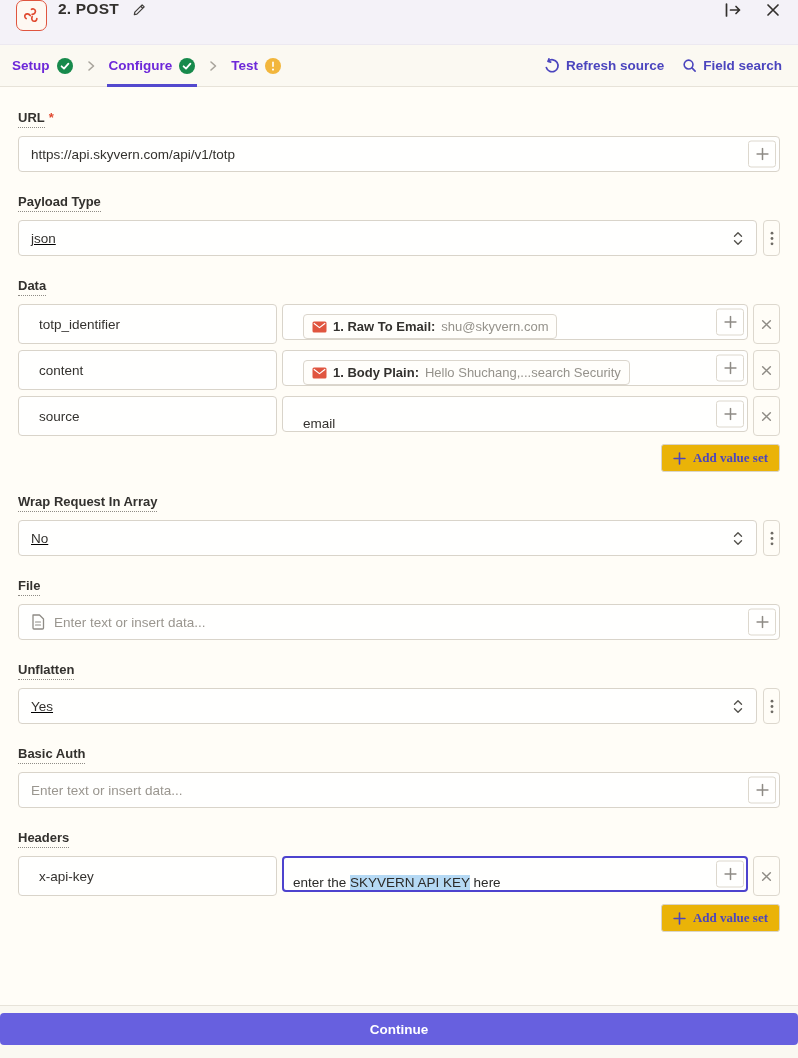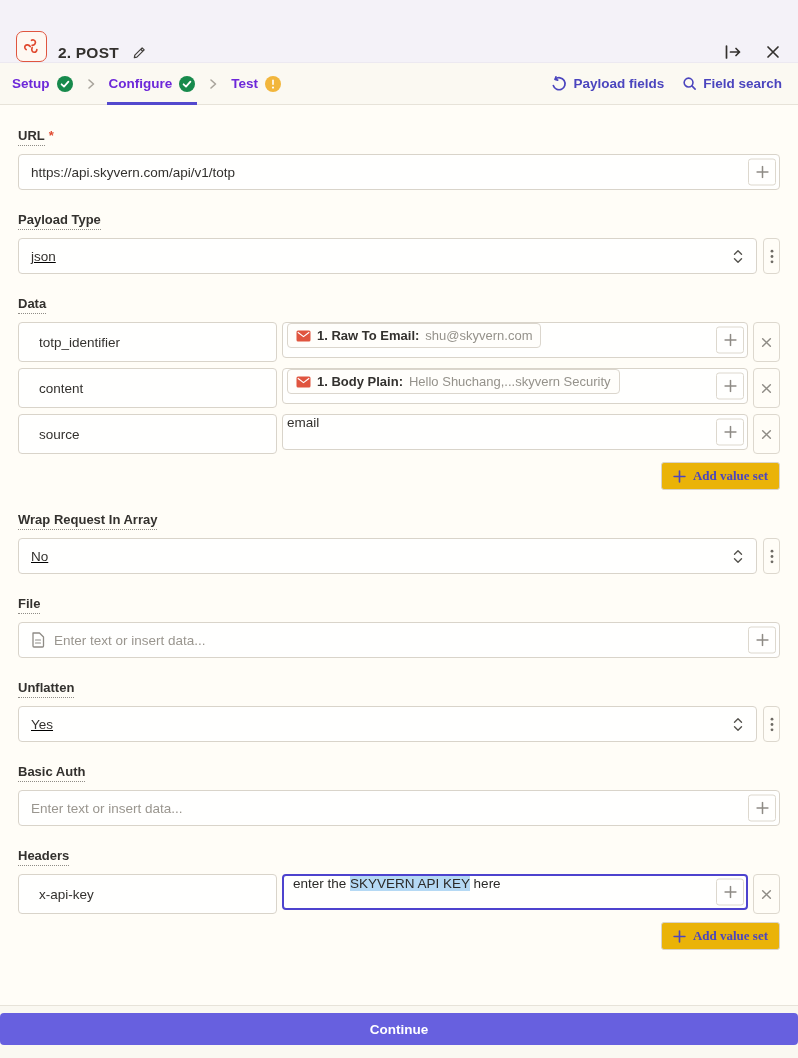--- a/index.html
+++ b/index.html
@@ -1,22 +1,22 @@
 <!DOCTYPE html>
 <html><head>
 <meta charset="utf-8">
 <style>
   * { box-sizing: border-box; margin: 0; padding: 0; }
   html,body { background:#e9e7e2; }
   body { font-family:"Liberation Sans", sans-serif; }
   .app { width:798px; height:1058px; position:relative; background:#FFFDF7; overflow:hidden; margin:0 auto; }
 
   
-  .topbar { height:63px; background:#F4F2F8; border-bottom:1px solid #ECE9F1;
-            display:flex; align-items:flex-end; padding:0 16px; gap:11px; }
+  .topbar { height:45px; background:#F4F2F8; border-bottom:1px solid #ECE9F1;
+            display:flex; align-items:flex-start; padding:0 16px; gap:11px; }
   .app-icon { width:31px; height:31px; border:1.5px solid #E0553F; border-radius:7px;
               background:#FEF8F2; display:grid; place-items:center; flex:none; }
   .step-title { font-size:15.5px; font-weight:700; color:#33312E; letter-spacing:.2px; }
   .icon-btn { background:none; border:none; cursor:pointer; display:grid; place-items:center; padding:2px; }
   .topbar-right { margin-left:auto; display:flex; align-items:center; gap:20px; }
 
   
   .tabbar { height:42px; background:#FBF9F2; border-bottom:1px solid #E7E3D9;
             display:flex; align-items:center; padding:0 16px 0 10px; gap:11px; }
   .tab { display:flex; align-items:center; gap:7px; height:100%; position:relative;
@@ -48,21 +48,21 @@
   .select-field { flex:1; height:36px; border:1px solid #D9D4CA; border-radius:4px; background:#FFFFFE;
                   display:flex; align-items:center; justify-content:space-between; padding:0 12px;
                   font-size:13.5px; color:#33312E; cursor:pointer; font-family:inherit; }
   .kebab-box { width:17px; border:1px solid #DDD8CE; border-radius:4px; background:none;
                display:grid; place-items:center; cursor:pointer; }
 
   .kv-row { display:flex; gap:5px; margin-bottom:6px; }
   .key-field { width:259px; flex:none; height:40px; border:1px solid #D9D4CA; border-radius:4px;
                background:#FFFFFE; display:flex; align-items:center; padding:0 20px; }
   .value-field { flex:1; position:relative; height:36px; border:1px solid #D9D4CA; border-radius:4px;
-                 background:#FFFFFE; display:flex; align-items:flex-start; gap:8px; padding:0 42px 0 4px; }
+                 background:#FFFFFE; display:flex; align-items:flex-end; gap:8px; padding:0 42px 0 20px; }
   .value-field.focused { border:2px solid #4D43CE; padding-left:9px; }
   .remove-btn { width:27px; flex:none; border:1px solid #DDD8CE; border-radius:4px; background:none;
                 display:grid; place-items:center; cursor:pointer; }
 
   .pill { display:inline-flex; align-items:center; gap:6px; border:1px solid #DBD6CD; border-radius:4px;
           padding:4px 8px; background:#FFFEFB; max-width:100%; overflow:hidden; }
   .pill-label { font-weight:700; font-size:13px; color:#33312E; white-space:nowrap; }
   .pill-value { font-size:13px; color:#95928B; white-space:nowrap; overflow:hidden; text-overflow:ellipsis; }
 
   .rich-text { font-size:13.5px; color:#2B2A28; white-space:nowrap; }
@@ -153,21 +153,21 @@
         <rect x="7.2" y="3.6" width="1.6" height="5.4" rx="0.8" fill="#fff"></rect>
         <circle cx="8" cy="11.6" r="1.05" fill="#fff"></circle>
       </svg>
     </button>
     <div class="toolbar-links">
       <button class="link">
         <svg width="16" height="16" viewBox="0 0 16 16">
           <path d="M4.2 3.1 A6 6 0 1 1 2.3 9.5" fill="none" stroke="#4B45BE" stroke-width="1.7" stroke-linecap="round"></path>
           <path d="M4.9 0.9 L4.2 3.4 L6.7 4.1" fill="none" stroke="#4B45BE" stroke-width="1.7" stroke-linecap="round" stroke-linejoin="round"></path>
         </svg>
-        <span>Payload fields</span>
+        <span>Refresh source</span>
       </button>
       <button class="link">
         <svg width="15" height="15" viewBox="0 0 16 16">
           <circle cx="7" cy="7" r="4.7" fill="none" stroke="#4B45BE" stroke-width="1.7"></circle>
           <path d="M10.6 10.6 L14 14" stroke="#4B45BE" stroke-width="1.7" stroke-linecap="round"></path>
         </svg>
         <span>Field search</span>
       </button>
     </div>
   </nav>
@@ -240,21 +240,21 @@
         <div class="key-field">
           <input class="text-input" type="text" value="content" style="">
         </div>
         <div class="value-field">
           <span class="pill">
             <svg width="15" height="12" viewBox="0 0 15 12">
               <rect x="0.5" y="0.5" width="14" height="11" rx="1.5" fill="#E0553F"></rect>
               <path d="M1.8 2.2 L7.5 6.6 L13.2 2.2" stroke="#fff" stroke-width="1.2" fill="none" stroke-linejoin="round"></path>
             </svg>
             <span class="pill-label">1. Body Plain:</span>
-            <span class="pill-value">Hello Shuchang,...skyvern Security</span>
+            <span class="pill-value">Hello Shuchang,...search Security</span>
           </span>
           <button class="plus-btn">
             <svg width="13" height="13" viewBox="0 0 12 12">
                 <path d="M6 1 V11 M1 6 H11" stroke="#8E8B85" stroke-width="1.4" stroke-linecap="round"></path>
               </svg>
           </button>
         </div>
         <button class="remove-btn">
           <svg width="11" height="11" viewBox="0 0 10 10">
               <path d="M1.5 1.5 L8.5 8.5 M8.5 1.5 L1.5 8.5" stroke="#8E8B85" stroke-width="1.3" stroke-linecap="round"></path>

